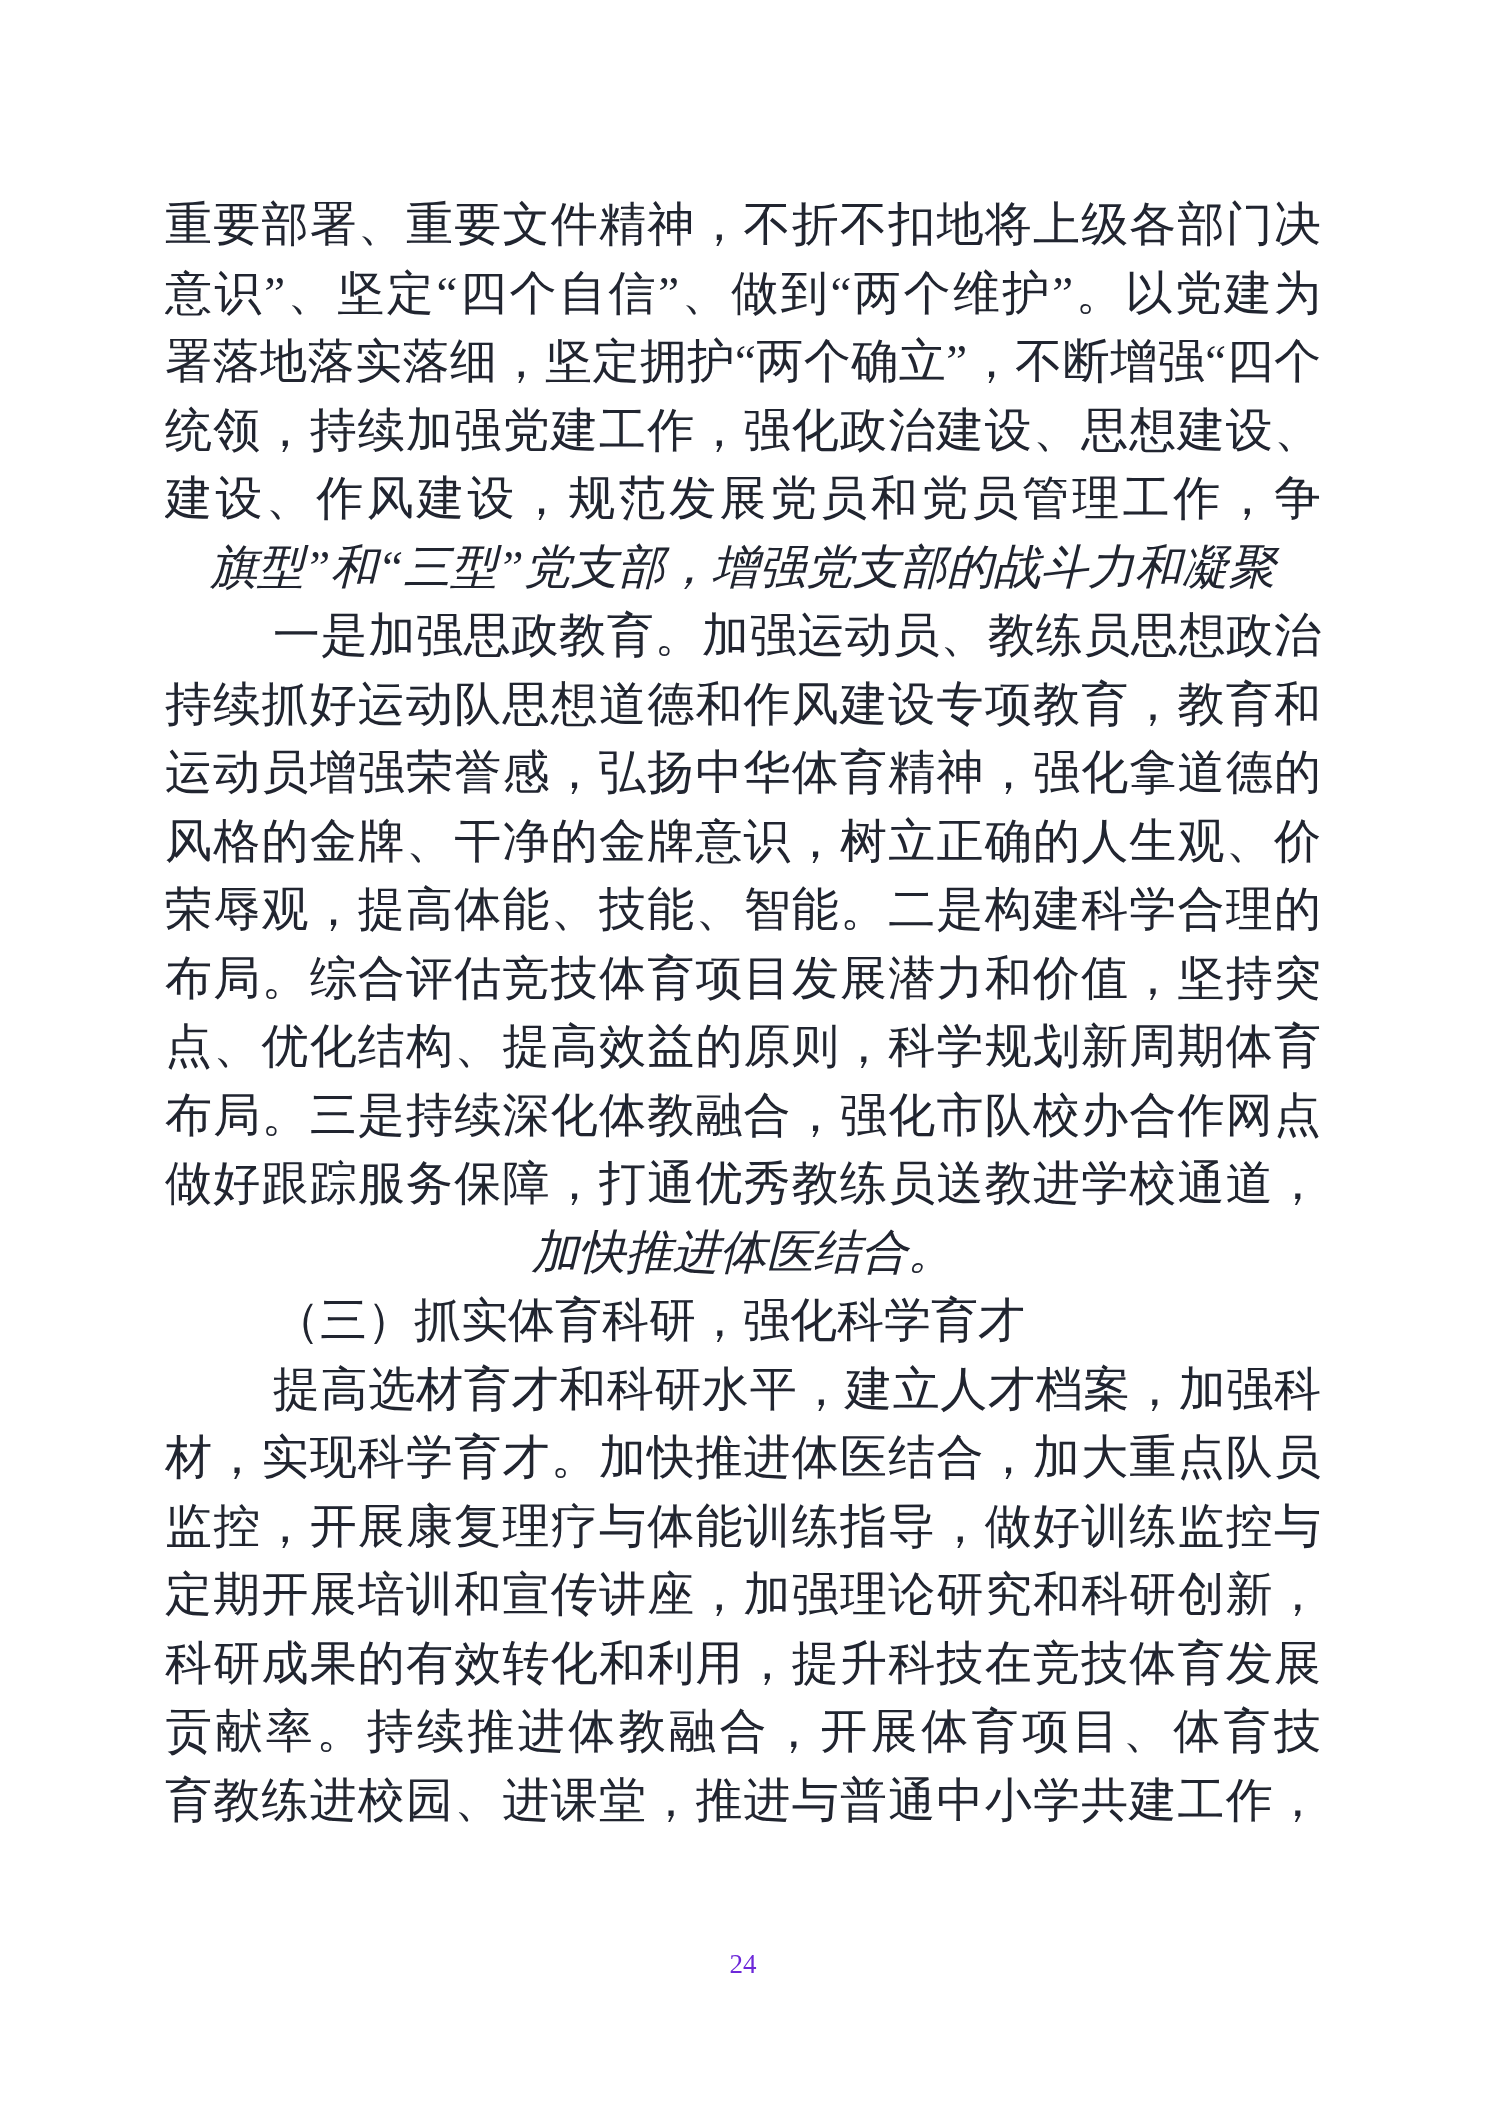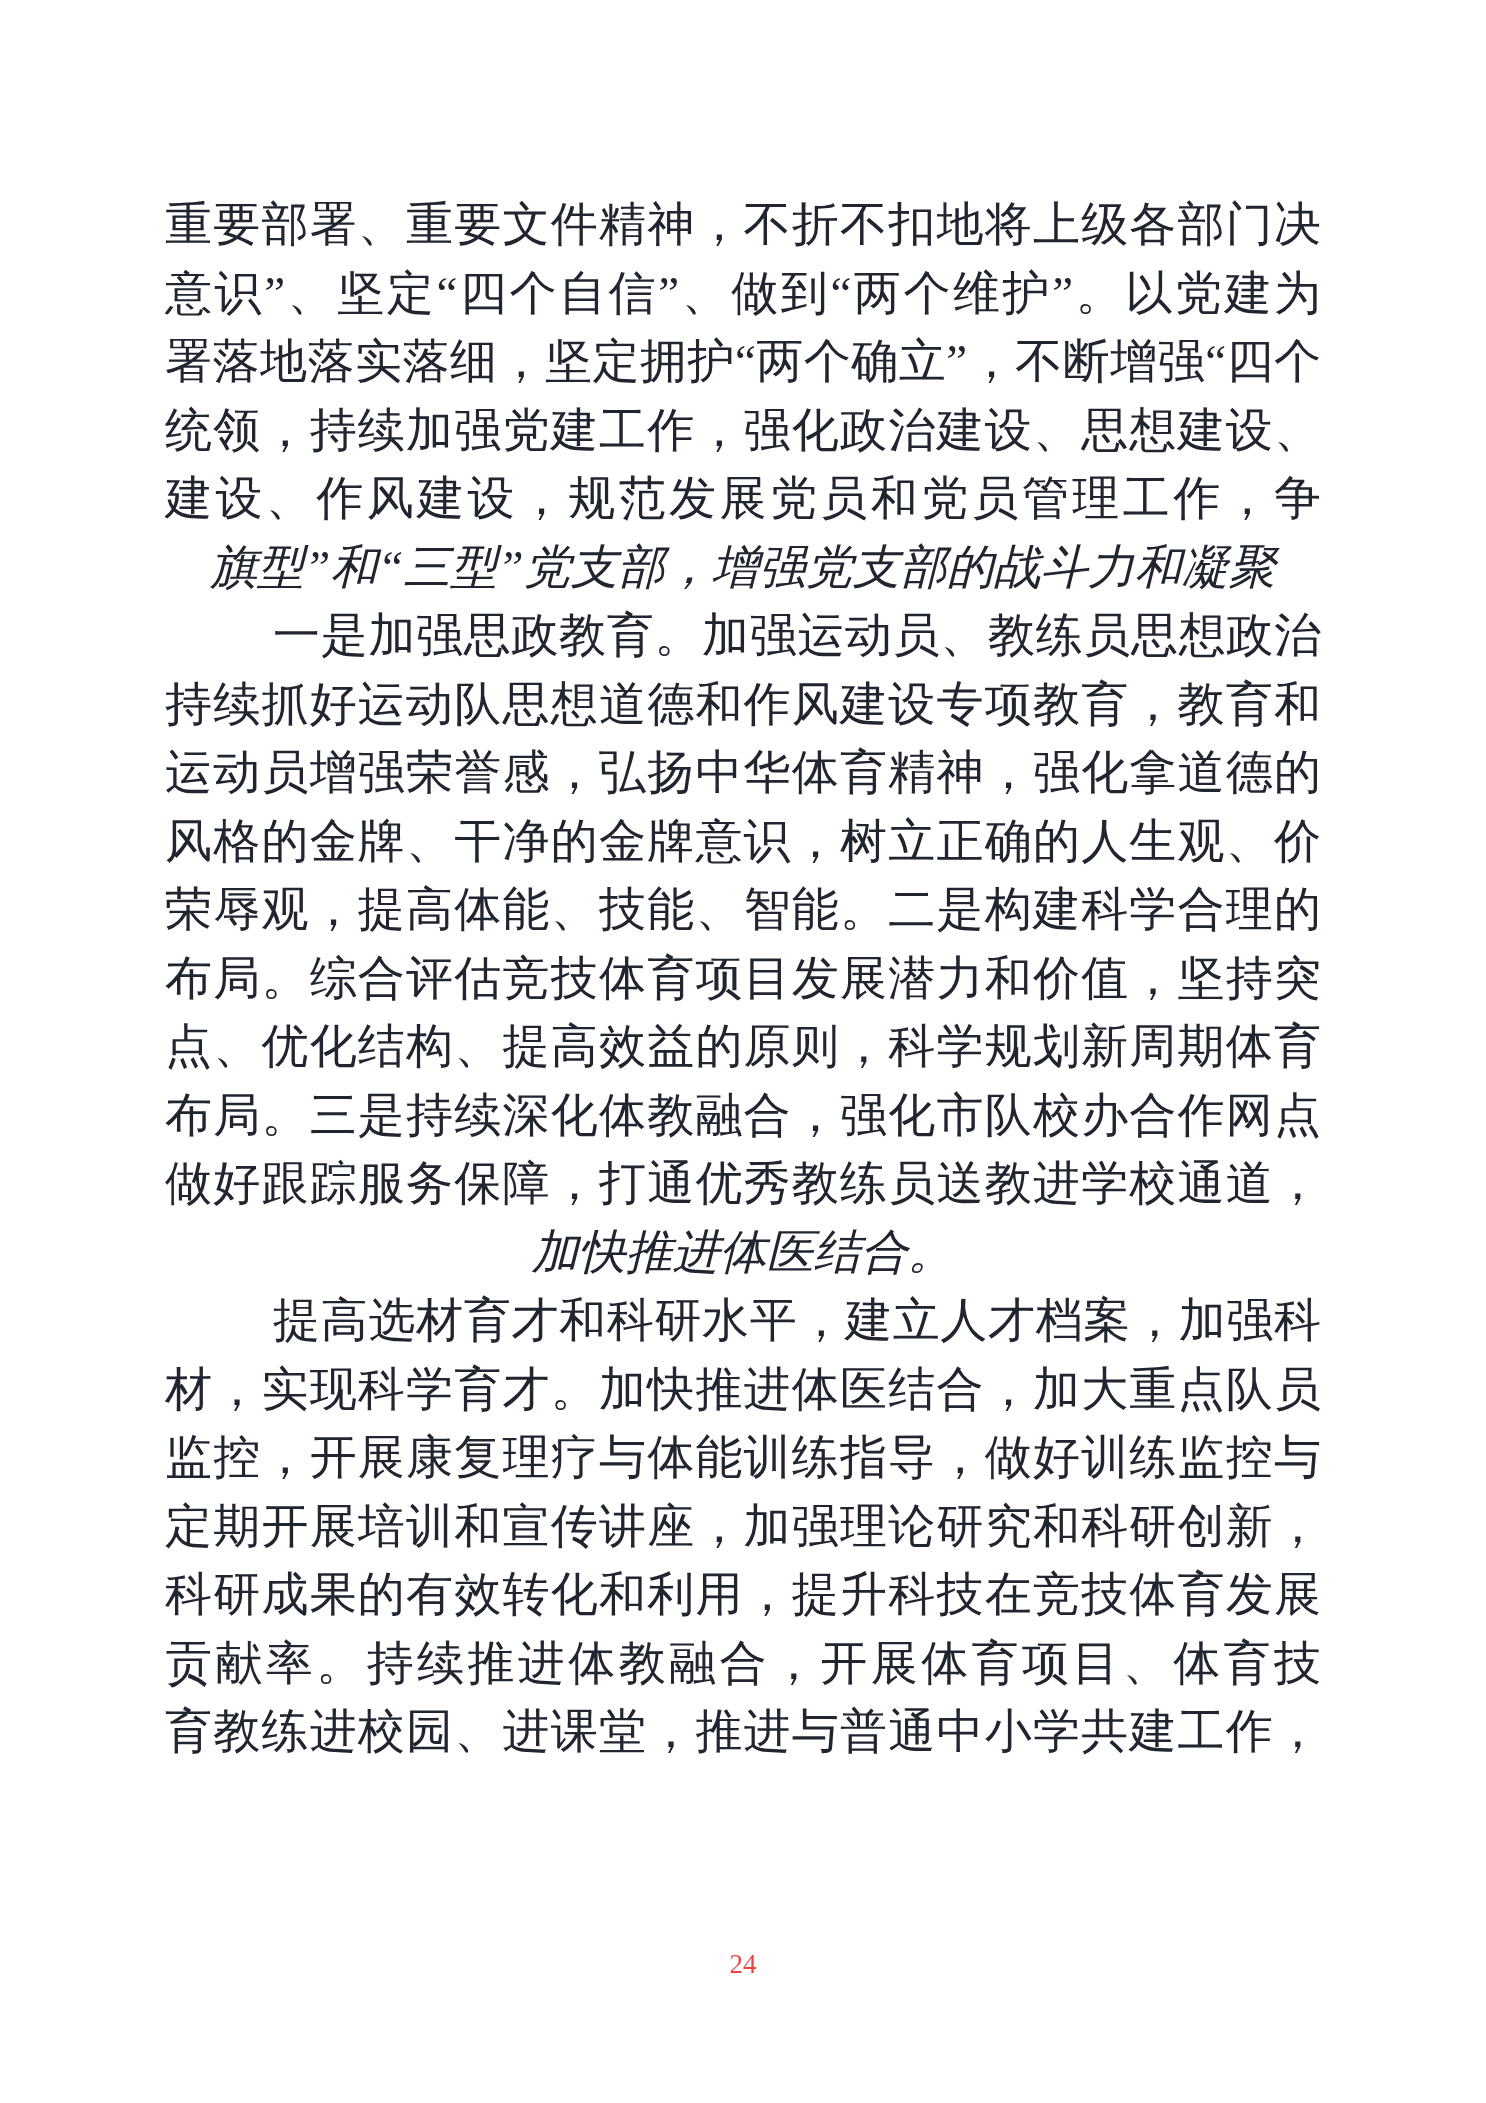--- a/index.html
+++ b/index.html
@@ -45,21 +45,21 @@
     text-indent: 2.3em;
   }
   .page-number {
     position: absolute;
     top: 1948px;
     left: 0;
     width: 100%;
     text-align: center;
     font-size: 27px;
     line-height: 32px;
-    color: #ef4444;
+    color: #6d28d9;
   }
 </style>
 </head>
 <body>
 
 <div class="page">
   <div class="text-block">
     <div class="line">重要部署、重要文件精神，不折不扣地将上级各部门决策部</div>
     <div class="line">意识”、坚定“四个自信”、做到“两个维护”。以党建为</div>
     <div class="line">署落地落实落细，坚定拥护“两个确立”，不断增强“四个</div>
@@ -69,20 +69,21 @@
     <div class="line indent">一是加强思政教育。加强运动员、教练员思想政治工作，</div>
     <div class="line">持续抓好运动队思想道德和作风建设专项教育，教育和鼓励</div>
     <div class="line">运动员增强荣誉感，弘扬中华体育精神，强化拿道德的金牌、</div>
     <div class="line">风格的金牌、干净的金牌意识，树立正确的人生观、价值观、</div>
     <div class="line">荣辱观，提高体能、技能、智能。二是构建科学合理的项目</div>
     <div class="line">布局。综合评估竞技体育项目发展潜力和价值，坚持突出重</div>
     <div class="line">点、优化结构、提高效益的原则，科学规划新周期体育项目</div>
     <div class="line">布局。三是持续深化体教融合，强化市队校办合作网点训练，</div>
     <div class="line">做好跟踪服务保障，打通优秀教练员送教进学校通道，促进</div>
     <div class="line end">加快推进体医结合。</div>
+    <div class="line heading">（三）抓实体育科研，强化科学育才</div>
     <div class="line indent">提高选材育才和科研水平，建立人才档案，加强科学选</div>
     <div class="line">材，实现科学育才。加快推进体医结合，加大重点队员跟踪</div>
     <div class="line">监控，开展康复理疗与体能训练指导，做好训练监控与测试，</div>
     <div class="line">定期开展培训和宣传讲座，加强理论研究和科研创新，促进</div>
     <div class="line">科研成果的有效转化和利用，提升科技在竞技体育发展中的</div>
     <div class="line">贡献率。持续推进体教融合，开展体育项目、体育技能、体</div>
     <div class="line">育教练进校园、进课堂，推进与普通中小学共建工作，支持</div>
   </div>
   <div class="page-number">24</div>
 </div>

